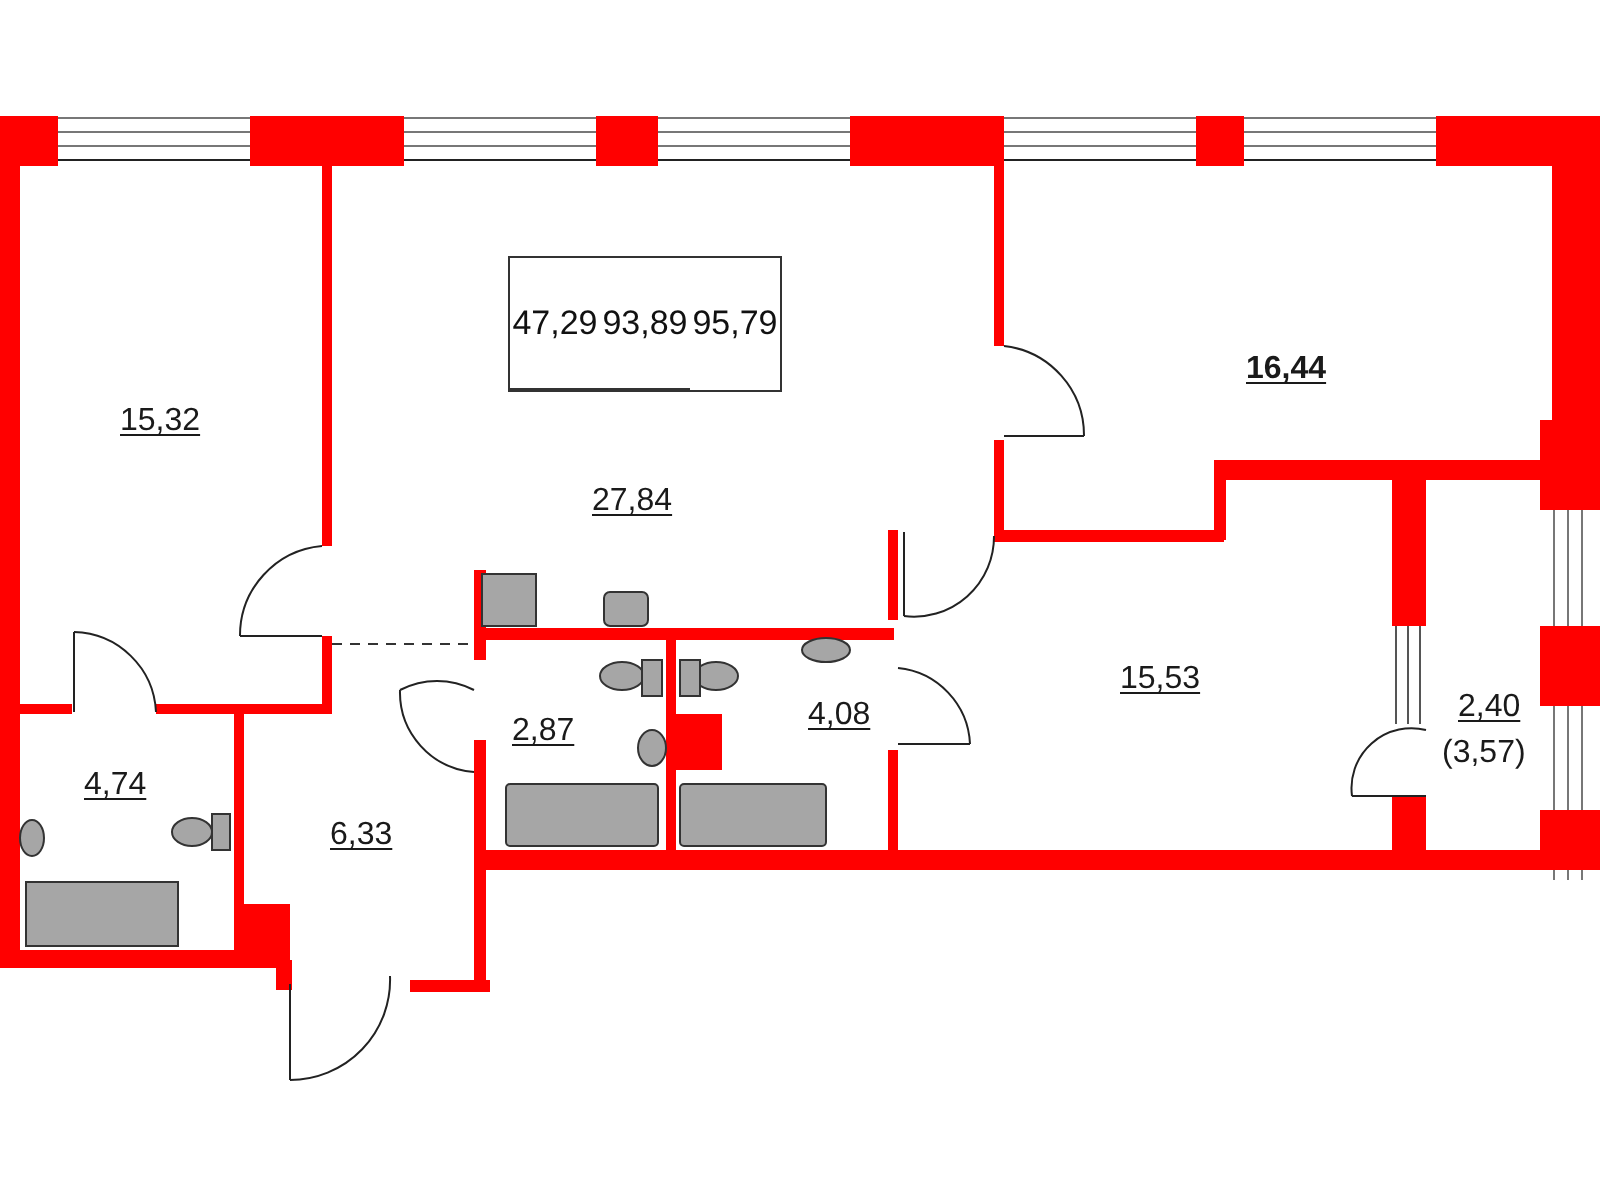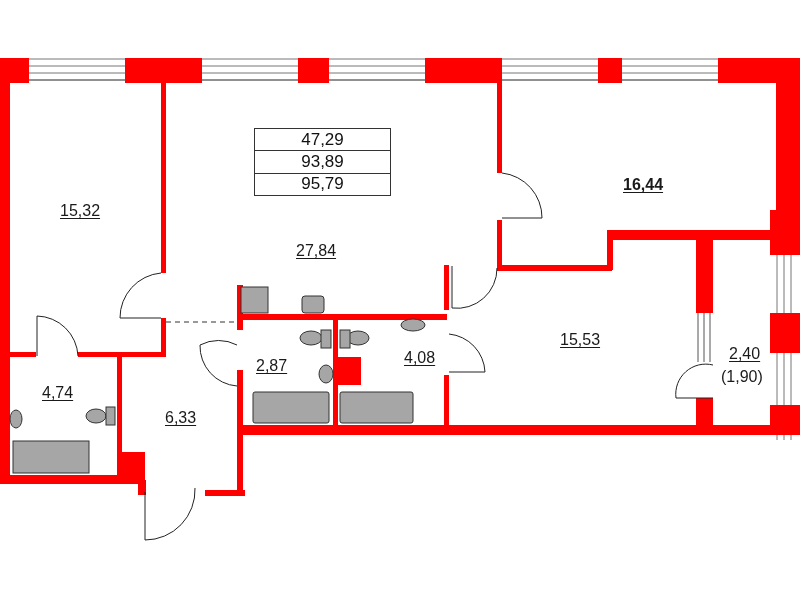--- a/index.html
+++ b/index.html
@@ -2,21 +2,21 @@
 <html><head>
 <meta charset="utf-8">
 <style>
   html,body{margin:0;padding:0;background:#fff;}
   body{width:800px;height:600px;position:relative;overflow:hidden;font-family:"Liberation Sans",sans-serif;}
   svg{position:absolute;left:0;top:0;}
   .label{position:absolute;font-size:16px;color:#1a1a1a;text-decoration:underline;text-underline-offset:2px;white-space:nowrap;}
   .sub{position:absolute;font-size:16px;color:#1a1a1a;white-space:nowrap;}
   .infobox{position:absolute;left:254px;top:128px;width:135px;height:66px;border:1px solid #333;display:flex;background:#fff;}
   .infobox .code{width:52px;border-right:1px solid #333;display:flex;align-items:center;justify-content:center;font-size:28px;color:#111;}
-  .infobox .vals{flex:1;display:flex;flex-direction:column;}
+  .infobox .vals{flex:1;display:flex;}
   .infobox .v{flex:1;display:flex;align-items:center;justify-content:center;font-size:17px;color:#111;border-bottom:1px solid #333;}
   .infobox .v:last-child{border-bottom:none;}
 </style>
 </head>
 <body>
 
 <svg width="800" height="600" viewBox="0 0 800 600">
 
   <g stroke="#777" stroke-width="1" fill="none">
     <line x1="0" y1="59" x2="780" y2="59"></line>
@@ -131,13 +131,13 @@
 
 <div class="label" style="left:60px;top:202px;">15,32</div>
 <div class="label" style="left:296px;top:242px;">27,84</div>
 <div class="label" style="left:623px;top:176px;font-weight:bold;">16,44</div>
 <div class="label" style="left:42px;top:384px;">4,74</div>
 <div class="label" style="left:165px;top:409px;">6,33</div>
 <div class="label" style="left:256px;top:357px;">2,87</div>
 <div class="label" style="left:404px;top:349px;">4,08</div>
 <div class="label" style="left:560px;top:331px;">15,53</div>
 <div class="label" style="left:729px;top:345px;">2,40</div>
-<div class="sub" style="left:721px;top:368px;">(1,90)</div>
+<div class="sub" style="left:721px;top:368px;">(3,57)</div>
 
 </body></html>

